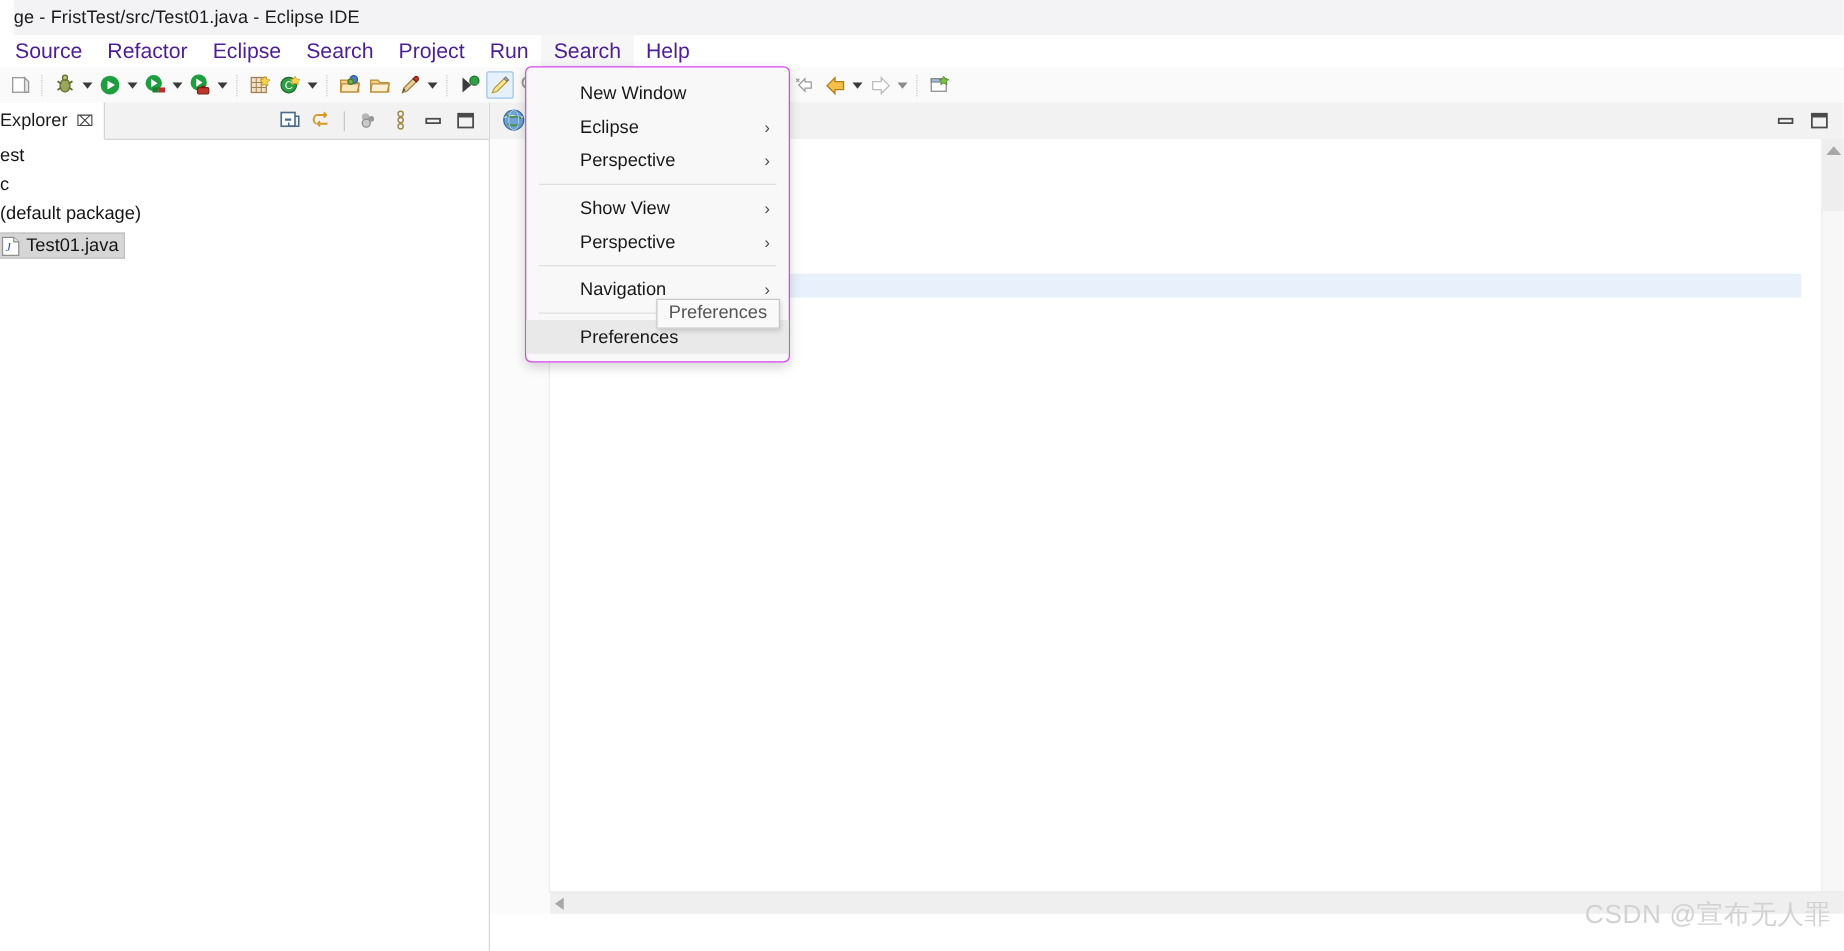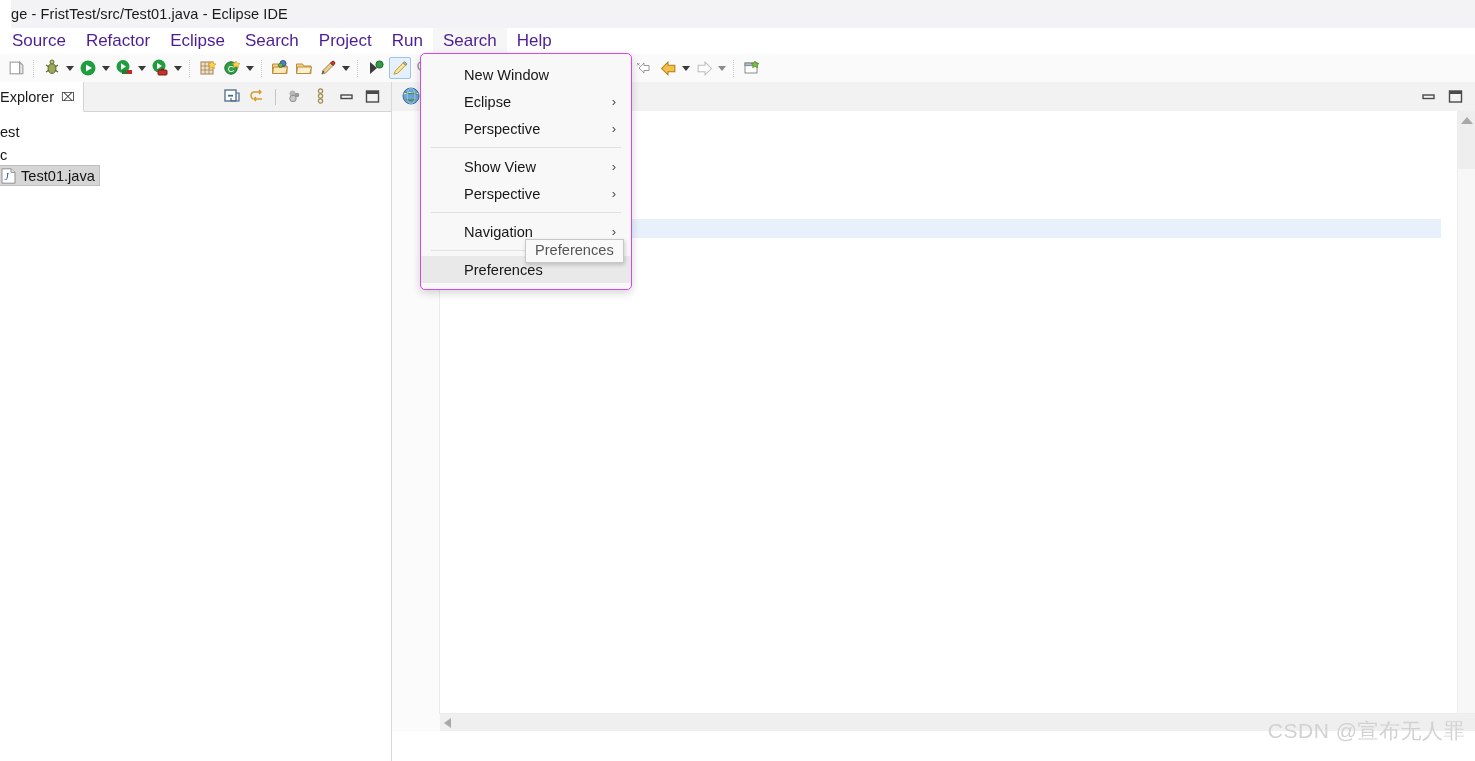--- a/index.html
+++ b/index.html
@@ -157,21 +157,21 @@
 
   .tree {
     position: absolute;
     left: 0; top: 30px;
     width: 391px;
     padding-top: 5px;
   }
   .tree-row {
     height: 23px;
     display: flex;
-    align-items: flex-end;
+    align-items: flex-start;
     white-space: nowrap;
     cursor: default;
   }
   .tree-label {
     font-size: 14.6px;
     color: #141414;
   }
   .tree-sel {
     background: #d6d6d6;
     border: 1px solid #c0c0c0;
@@ -584,20 +584,23 @@
         </div>
       </div>
     </div>
 
     <div class="tree">
       <div class="tree-row">
         <span class="tree-label">est</span>
       </div>
       <div class="tree-row">
         <span class="tree-label">c</span>
+      </div>
+      <div class="tree-row">
+        <span class="tree-label">(default package)</span>
       </div>
       <div class="tree-row">
         <span class="tree-sel">
           <span class="java-icon">
             <svg width="15" height="16" viewBox="0 0 15 16">
               <path d="M1 0.8 h9 l4 3.6 v10.8 h-13z" fill="#ffffff" stroke="#8f8f8f"></path>
               <path d="M10 0.8 v3.6 h4" fill="#e8e8e8" stroke="#8f8f8f"></path>
               <text x="5.5" y="12" font-size="9.5" fill="#1b4f9c" text-anchor="middle" font-family="serif" font-style="italic">J</text>
             </svg>
           </span>

